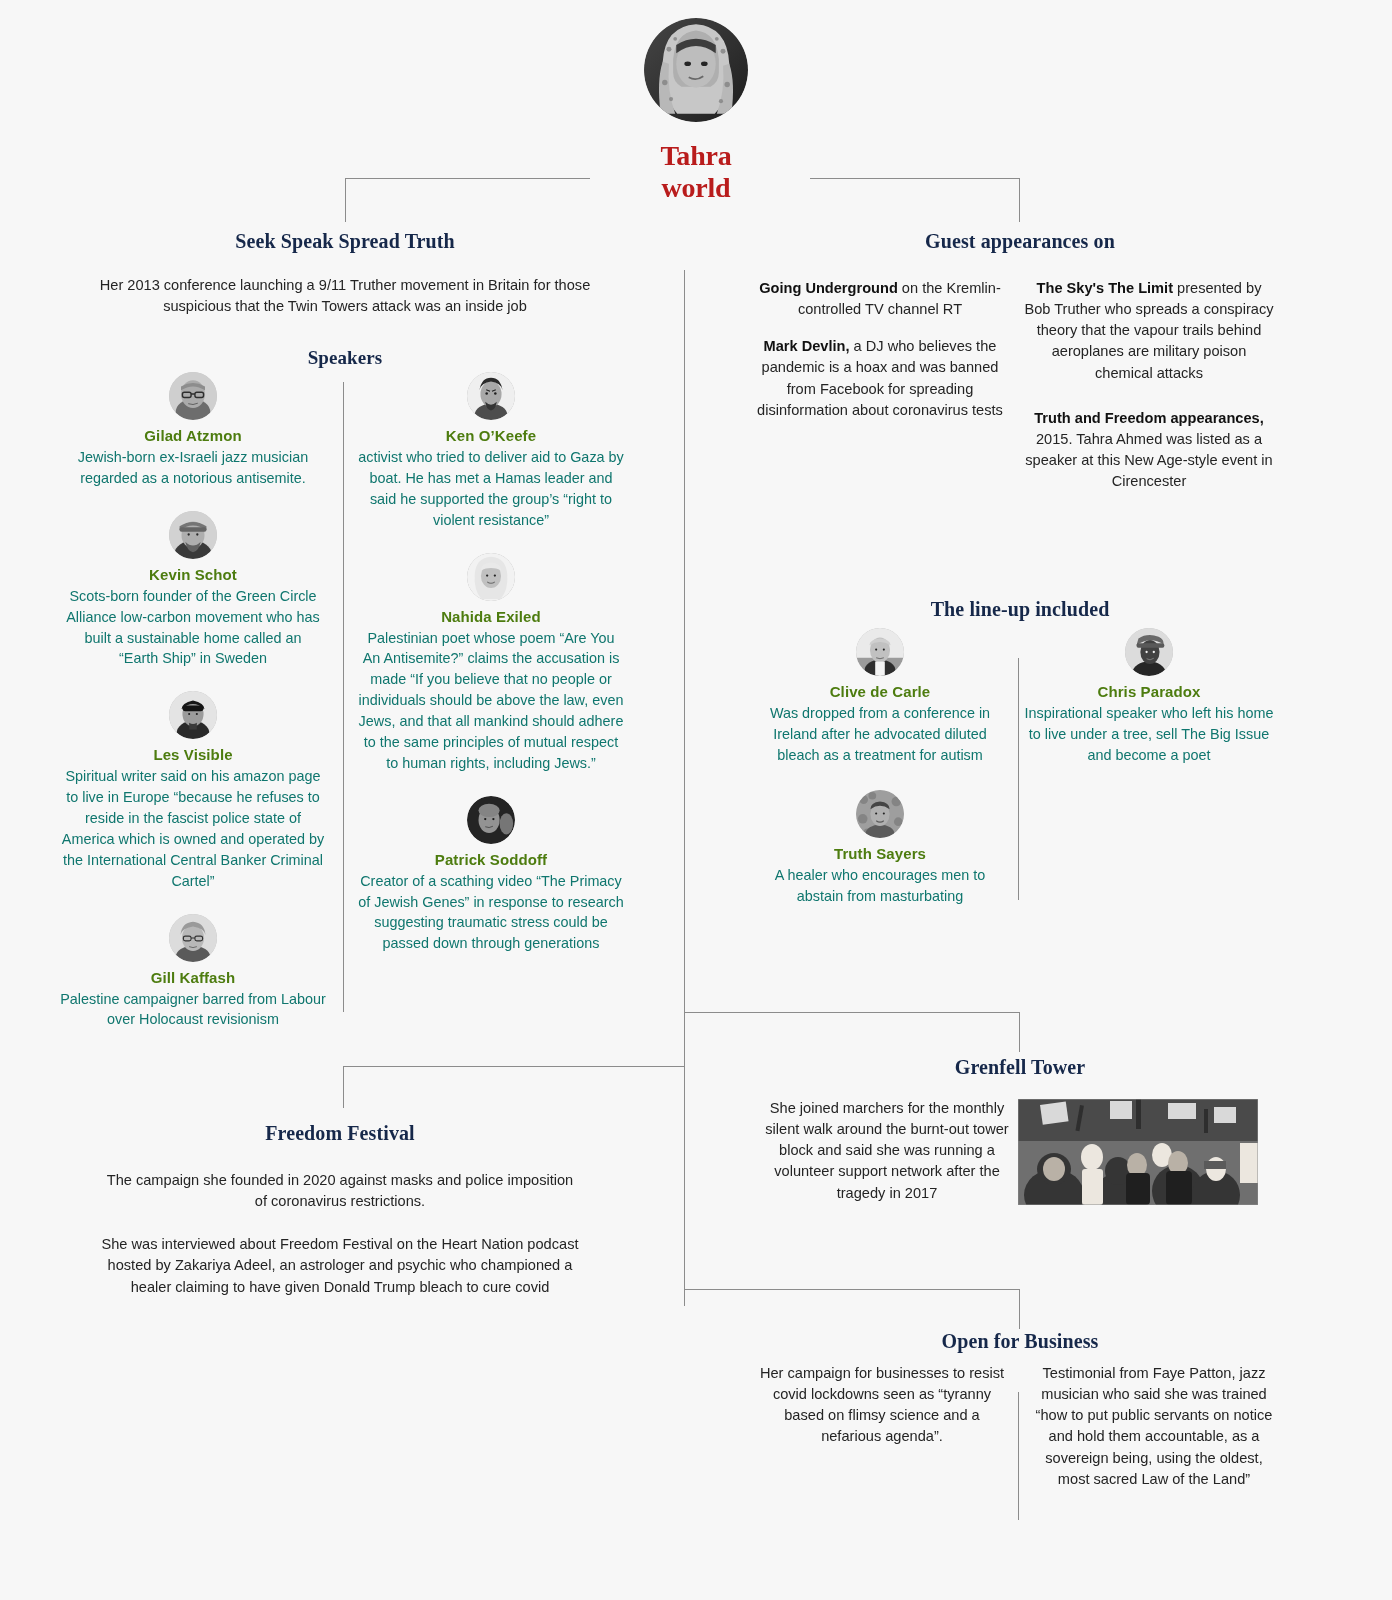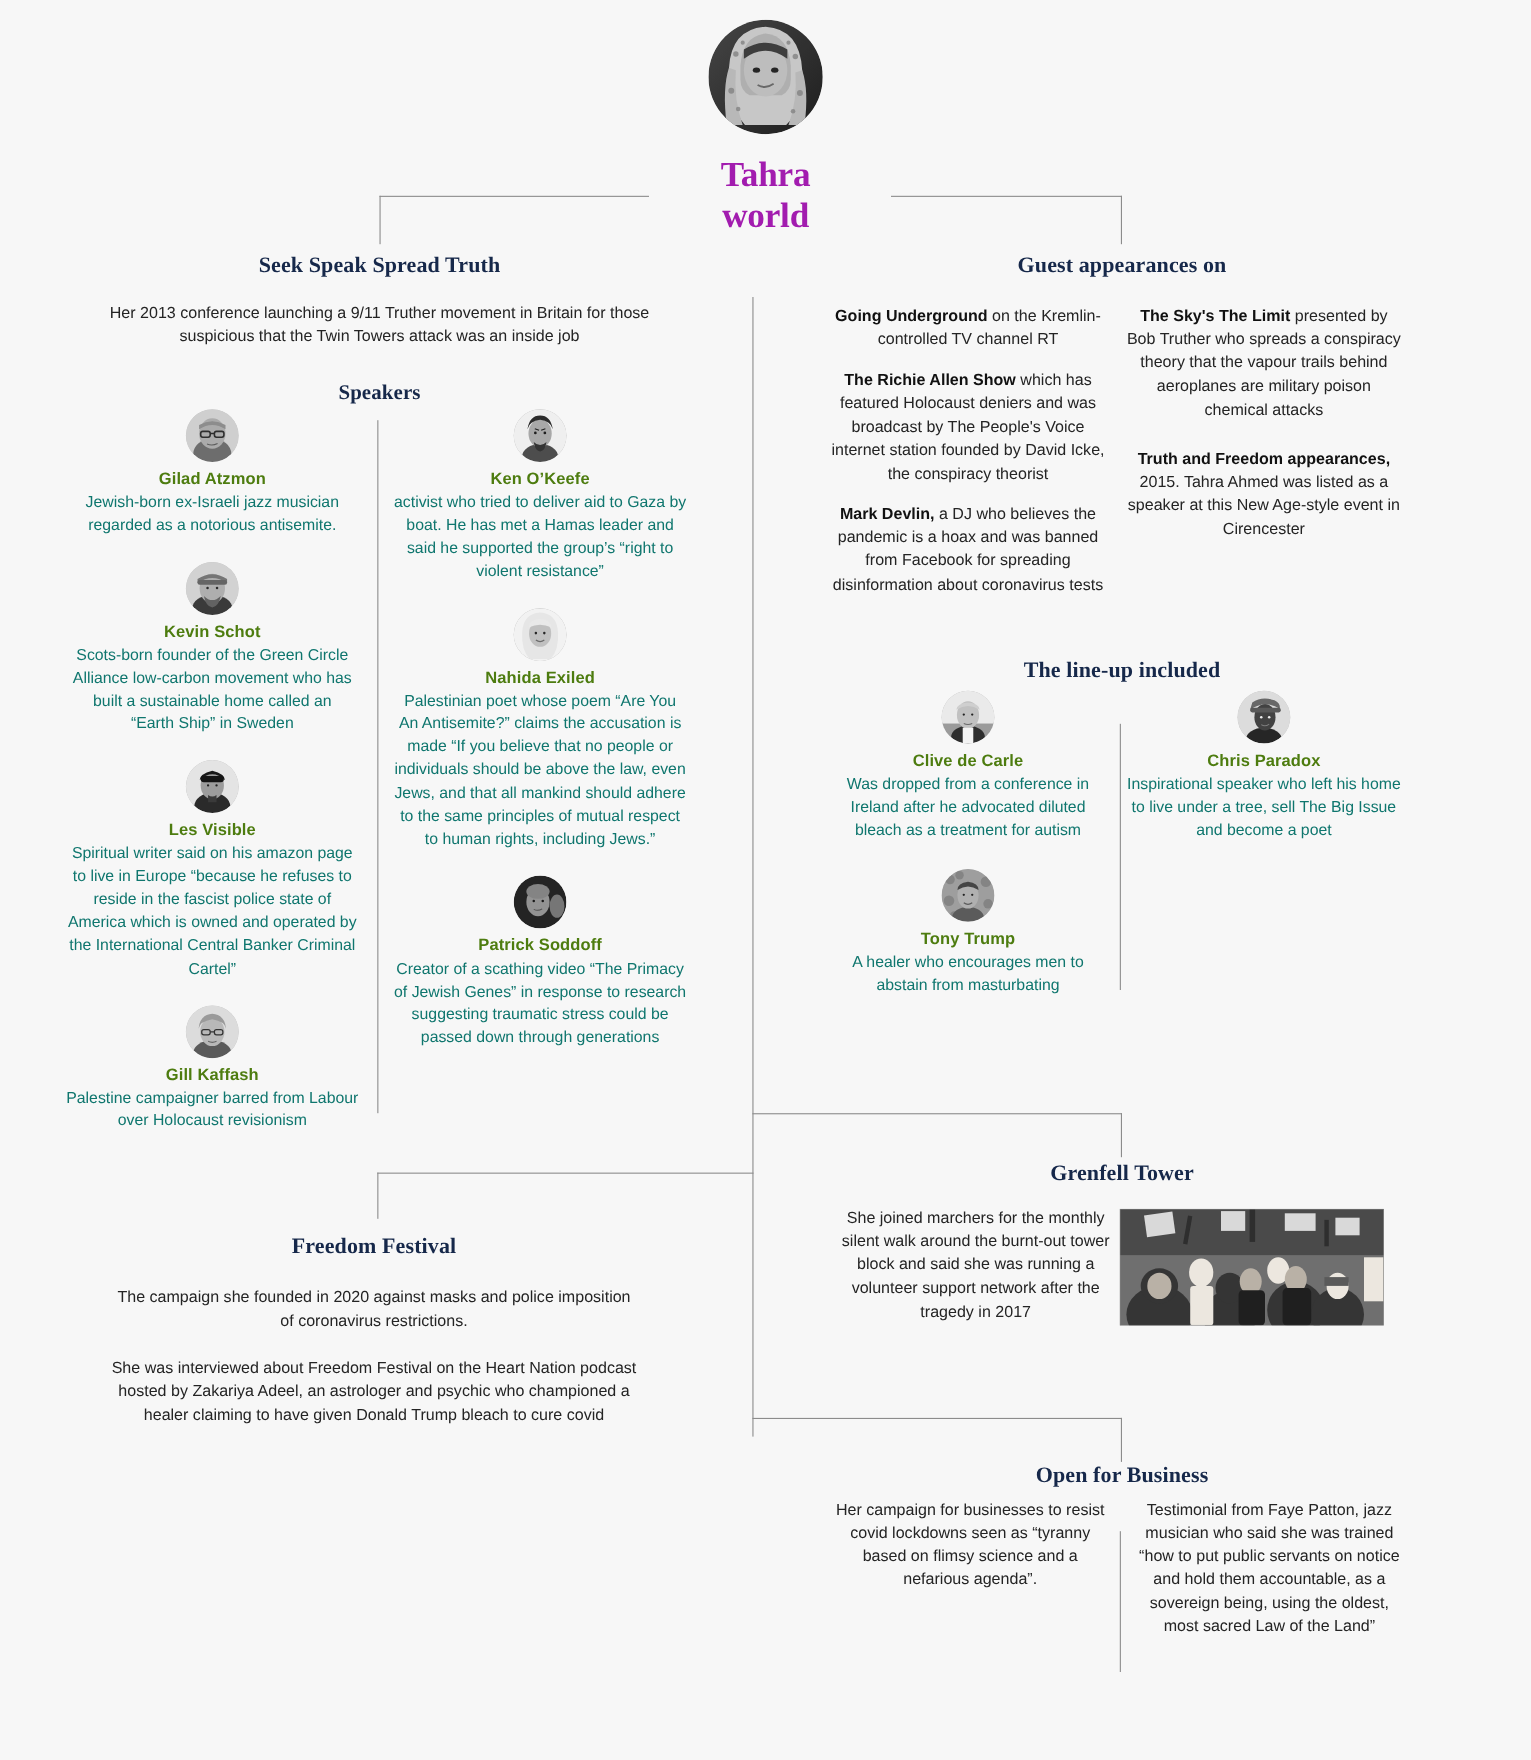--- a/index.html
+++ b/index.html
@@ -22,23 +22,23 @@
   
   .hero{position:absolute;left:0;right:0;top:18px;text-align:center;}
   .hero-avatar{
     width:104px;height:104px;border-radius:50%;
     margin:0 auto;overflow:hidden;position:relative;
     background:#b9b9b9;
   }
   .hero-title{
     font-family:"Liberation Serif", serif;
     font-weight:700;
-    font-size:32px;
+    font-size:28px;
     line-height:1.16;
-    color:#a21caf;
+    color:#b91c1c;
     margin-top:18px;
     letter-spacing:-0.2px;
   }
 
   
   .sec-h{
     font-family:"Liberation Serif", serif;
     font-weight:700;
     color:#16284a;
     text-align:center;
@@ -329,23 +329,20 @@
 
   <div class="abs" style="left:760px;top:230px;width:520px;">
     <div class="sec-h big">Guest appearances on</div>
   </div>
 
   <div class="abs" style="left:755px;top:278px;width:250px;">
     <div class="body-txt para">
       <b>Going Underground</b><span> on the Kremlin-controlled TV channel RT</span>
     </div>
     <div class="body-txt para">
-      <b>The Richie Allen Show</b><span> which has featured Holocaust deniers and was broadcast by The People's Voice internet station founded by David Icke, the conspiracy theorist</span>
-    </div>
-    <div class="body-txt para">
       <b>Mark Devlin,</b><span> a DJ who believes the pandemic is a hoax and was banned from Facebook for spreading disinformation about coronavirus tests</span>
     </div>
   </div>
 
   <div class="abs" style="left:1024px;top:278px;width:250px;">
     <div class="body-txt para">
       <b>The Sky's The Limit</b><span> presented by Bob Truther who spreads a conspiracy theory that the vapour trails behind aeroplanes are military poison chemical attacks</span>
     </div>
     <div class="body-txt para" style="margin-top:24px;">
       <b>Truth and Freedom appearances,</b><span> 2015. Tahra Ahmed was listed as a speaker at this New Age-style event in Cirencester</span>
@@ -401,21 +398,21 @@
             </g>
             <ellipse cx="50" cy="92" rx="30" ry="20" fill="#5b5b5b"></ellipse>
             <ellipse cx="50" cy="50" rx="20" ry="25" fill="#bcae9f"></ellipse>
             <path d="M30 40 Q50 26 70 40 Q70 26 50 24 Q30 26 30 40Z" fill="#4d443c"></path>
             <circle cx="42" cy="49" r="2.2" fill="#232323"></circle>
             <circle cx="58" cy="49" r="2.2" fill="#232323"></circle>
             <path d="M42 64 Q50 70 58 64" stroke="#6d564b" stroke-width="2.2" fill="none"></path>
           </g>
         </svg>
       </div>
-      <div class="p-name">Tony Trump</div>
+      <div class="p-name">Truth Sayers</div>
       <div class="p-desc">A healer who encourages men to abstain from masturbating</div>
     </div>
   </div>
 
   <div class="abs" style="left:1024px;top:628px;width:250px;">
     <div class="person">
       <div class="avatar">
         <svg class="ava-img" viewBox="0 0 100 100">
           <defs>
               <clipPath id="c10">

